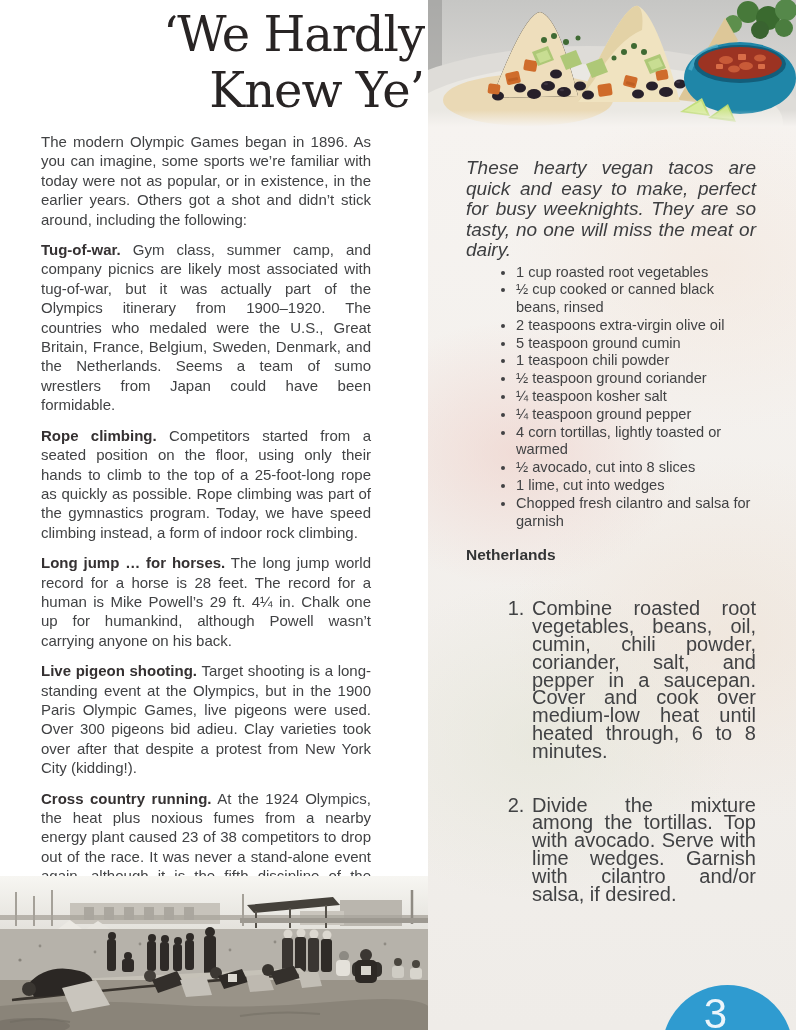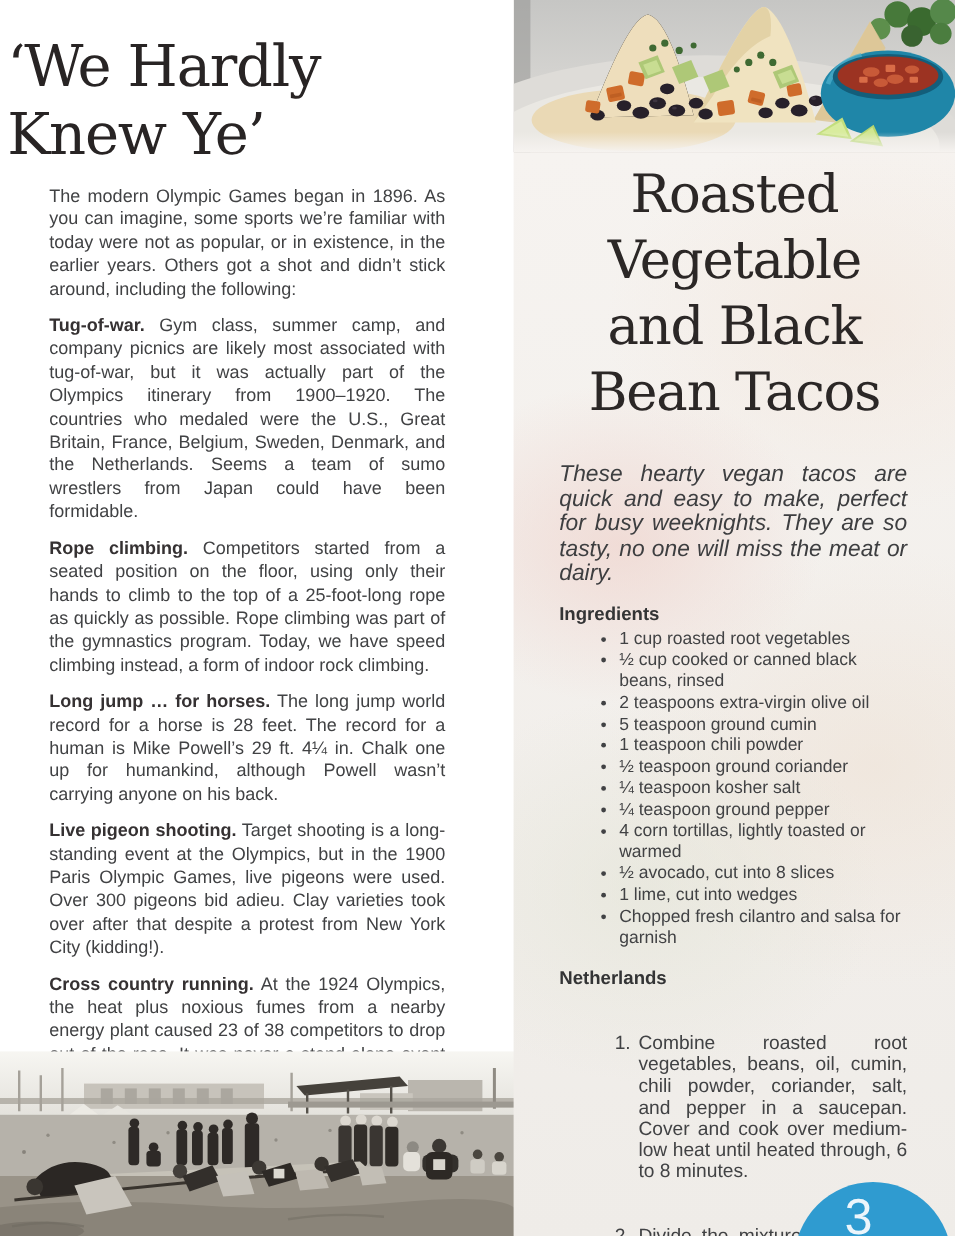--- a/index.html
+++ b/index.html
@@ -2,22 +2,22 @@
 <html><head>
 <meta charset="utf-8">
 <style>
   html,body{margin:0;padding:0;background:#ffffff;}
   .page{position:relative;width:796px;height:1030px;background:#ffffff;overflow:hidden;
         font-family:"Liberation Sans",sans-serif;color:#414244;}
 
   
   .left-col{position:absolute;left:0;top:0;width:430px;height:1030px;background:#fff;}
   .left-title{font-family:"DejaVu Serif","Liberation Serif",serif;
-              font-size:48px;line-height:56px;text-align:left;color:#28use2423;
-              color:#282424;margin:28px 6px 14px;font-weight:500;letter-spacing:-1px;}
+              font-size:48px;line-height:56px;text-align:right;color:#28use2423;
+              color:#282424;margin:6px 6px 14px;font-weight:500;letter-spacing:-1px;}
   .left-body{margin:0 42px 0 41px;text-align:justify;font-size:15px;line-height:19.4px;}
   .left-body p{margin:0 17px 11px 0;}
   .left-body b{color:#353132;}
   .photo-wrap{position:absolute;left:0;bottom:0;width:430px;height:154px;}
   .photo-wrap svg{display:block;width:100%;height:100%;}
 
   
   .right-col{position:absolute;left:428px;top:0;width:368px;height:1030px;
      background:
        radial-gradient(ellipse 240px 190px at 24% 44%, rgba(238,206,199,.6), rgba(238,206,199,0) 70%),
@@ -30,21 +30,21 @@
   .recipe-title{font-family:"DejaVu Serif","Liberation Serif",serif;
                 font-size:44px;line-height:55px;text-align:center;color:#2b2726;
                 margin:8px 4px 0;font-weight:500;letter-spacing:-1px;}
   .recipe-body{padding:18px 40px 0 38px;}
   .yield{font-size:13.5px;line-height:18px;color:#454647;}
   .descr{font-style:italic;font-size:19px;line-height:20.5px;text-align:justify;margin-top:13px;color:#3d3e40;}
   .subhead{font-weight:bold;font-size:15.5px;margin-top:15px;color:#333435;}
   ul.ing{margin:3px 0 16px 0;padding-left:50px;list-style:disc outside;}
   ul.ing li{font-size:14.6px;line-height:17.8px;padding-left:0px;}
   ol.dir{margin:3px 0 0 0;padding-left:64px;}
-  ol.dir li{font-size:16px;line-height:17.8px;text-align:justify;padding-left:2px;margin-top:36px;}
+  ol.dir li{font-size:20px;line-height:17.8px;text-align:justify;padding-left:2px;margin-top:36px;}
   .page-circle{position:absolute;left:234px;top:985px;width:131px;height:131px;border-radius:50%;
                background:#2f9bd0;}
   .page-circle span{display:block;text-align:center;margin-top:5px;transform:translateX(-12px);
                     color:#ecf5fb;font-size:42px;font-family:"Liberation Sans",sans-serif;}
 </style>
 </head>
 <body>
 
 <div class="page">
 
@@ -283,31 +283,24 @@
         </g>
 
         <polygon points="252,112 274,98 282,116" fill="#c3de7d"></polygon>
         <polygon points="256,111 273,101 279,114" fill="#d9ec9e"></polygon>
         <polygon points="280,118 300,104 308,122" fill="#b5d66e"></polygon>
         <polygon points="284,117 299,106 305,119" fill="#cfe68f"></polygon>
         <rect x="0" y="110" width="368" height="17" fill="url(#fade)"></rect>
       </svg>
     </div>
 
-    <div class="recipe-title">
-      <div>Roasted</div>
-      <div>Vegetable</div>
-      <div>and Black</div>
-      <div>Bean Tacos</div>
-    </div>
 
     <div class="recipe-body">
       <div class="descr">These hearty vegan tacos are quick and easy to make, perfect for busy weeknights. They are so tasty, no one will miss the meat or dairy.</div>
 
-      <div class="subhead">Ingredients</div>
       <ul class="ing">
         <li>1 cup roasted root vegetables</li>
         <li>½ cup cooked or canned black beans, rinsed</li>
         <li>2 teaspoons extra-virgin olive oil</li>
         <li>5 teaspoon ground cumin</li>
         <li>1 teaspoon chili powder</li>
         <li>½ teaspoon ground coriander</li>
         <li>¼ teaspoon kosher salt</li>
         <li>¼ teaspoon ground pepper</li>
         <li>4 corn tortillas, lightly toasted or warmed</li>

